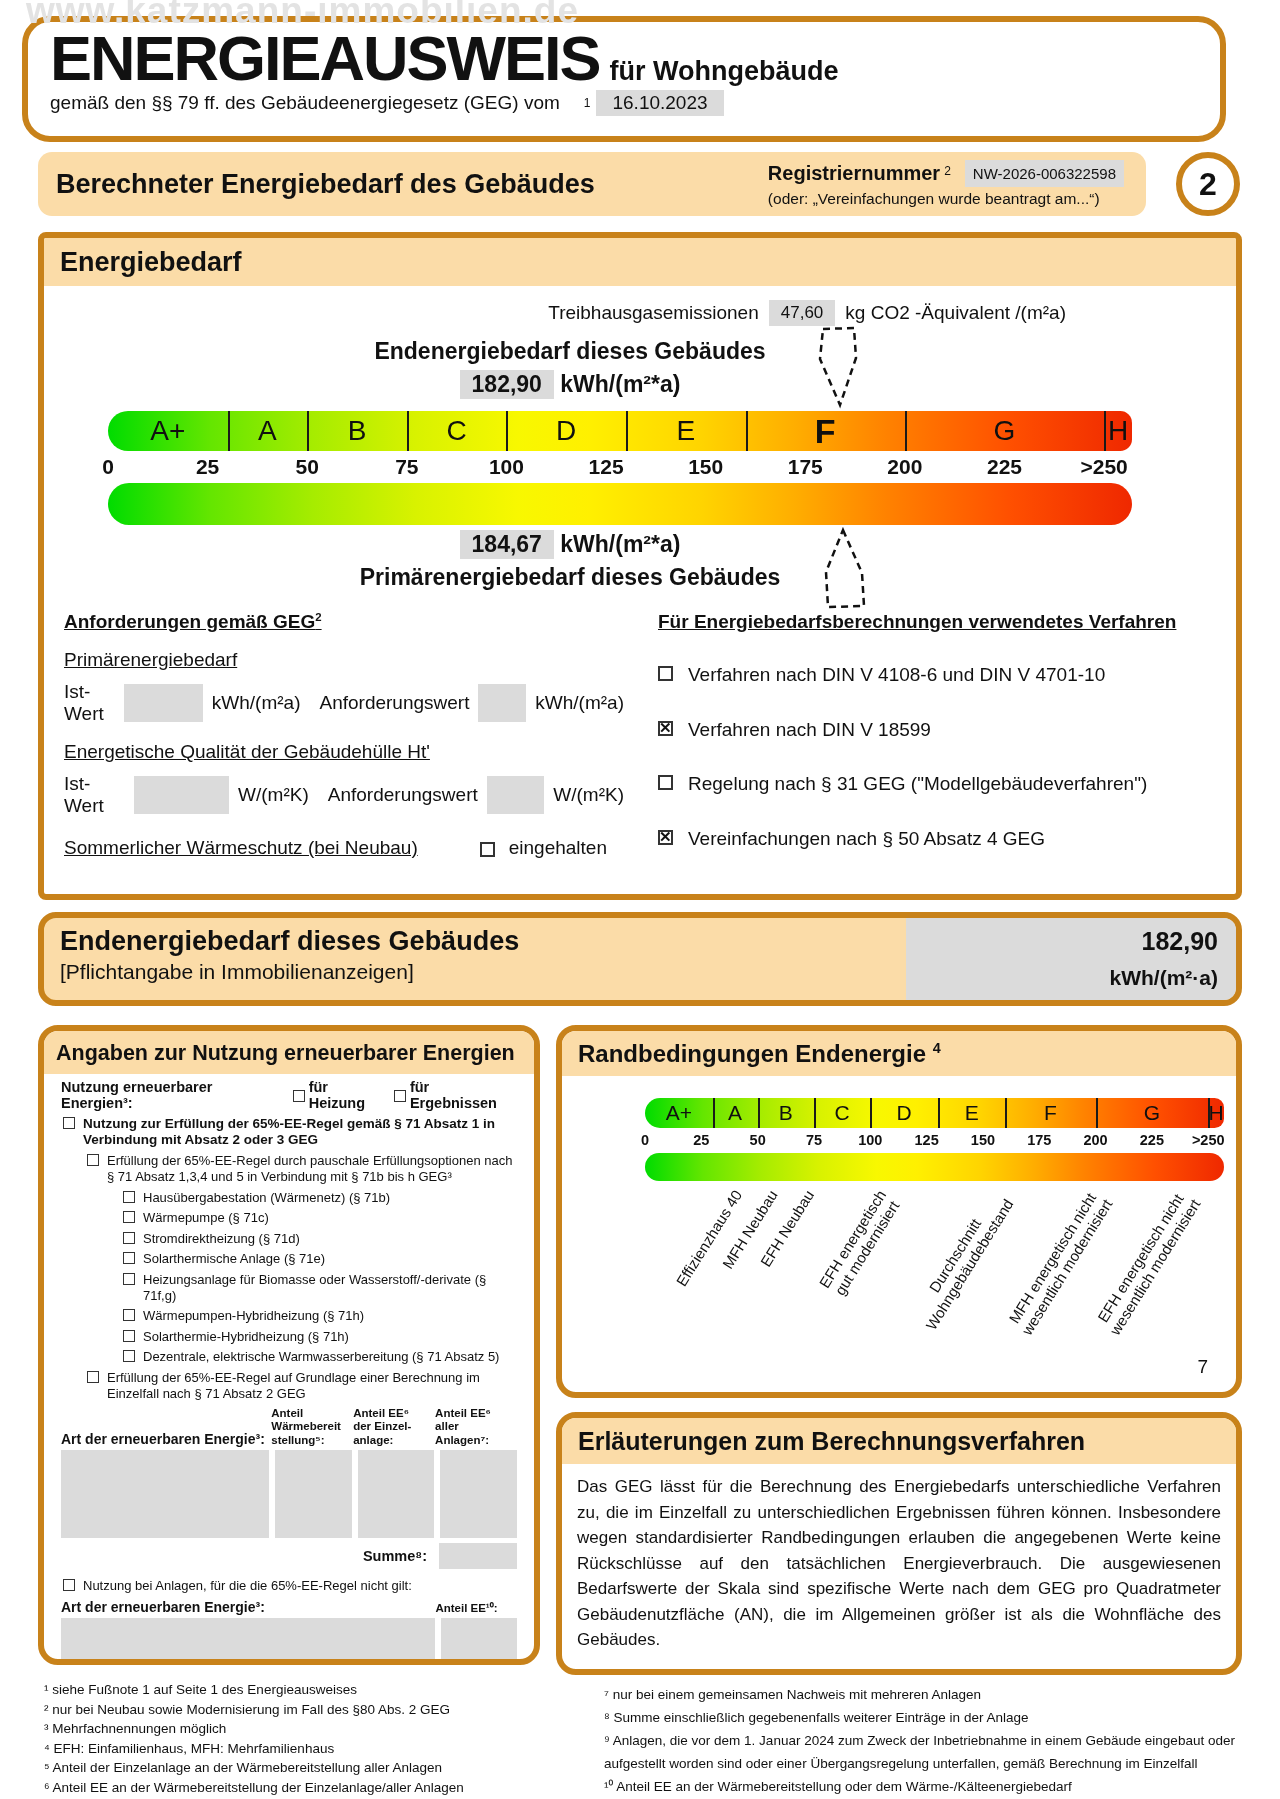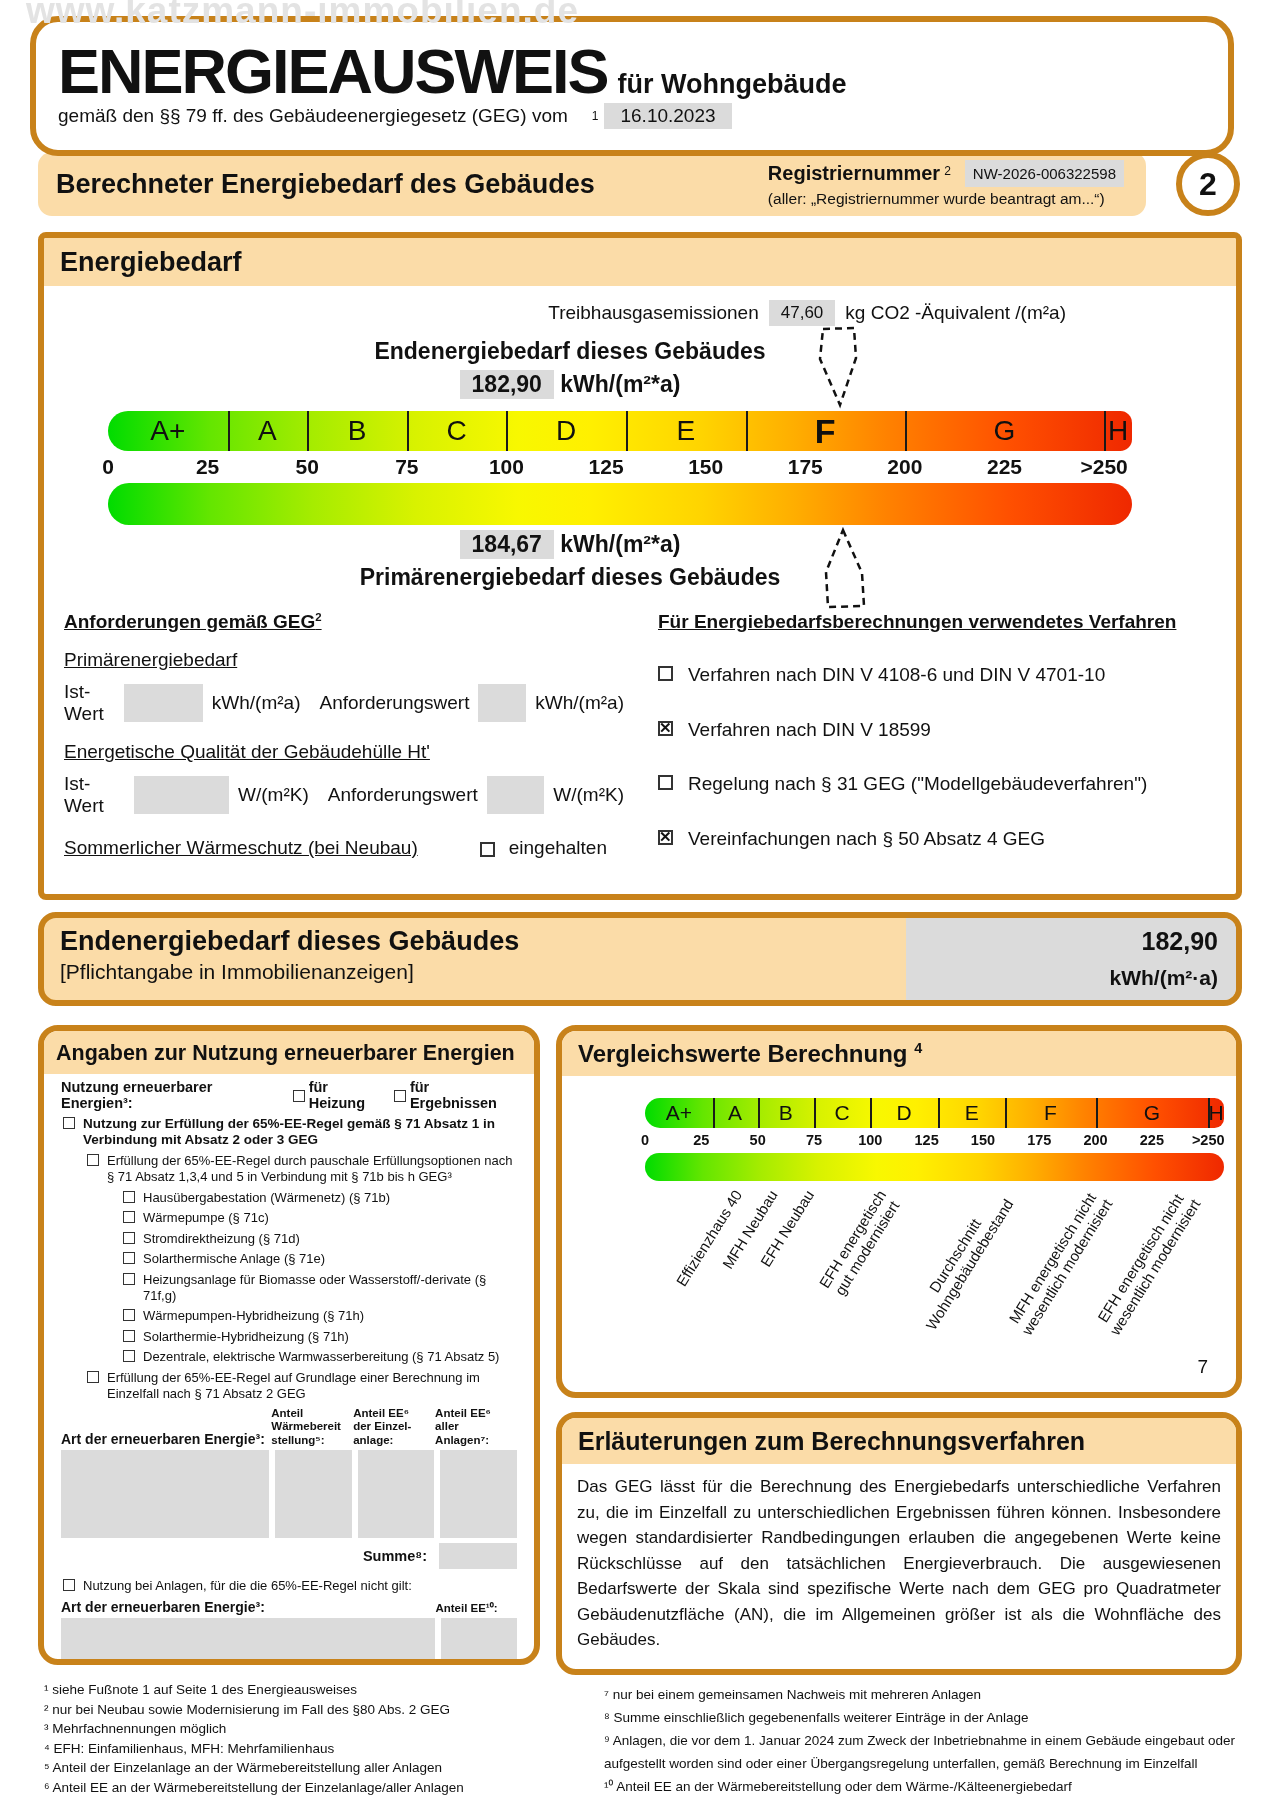--- a/index.html
+++ b/index.html
@@ -10,21 +10,21 @@
   }
   *{margin:0;padding:0;box-sizing:border-box}
   body{background:#fff;font-family:"Liberation Sans",sans-serif;color:#111;}
   .page{position:relative;width:1280px;height:1799px;background:#fff;overflow:hidden}
   .gbox{background:var(--vb);display:inline-block}
   sup{font-size:60%;}
 
   .watermark{position:absolute;left:26px;top:-10px;font-size:37px;font-weight:bold;color:#E3E3E3;z-index:5;letter-spacing:1px;white-space:nowrap}
 
   
-  .header-box{position:absolute;left:30px;top:16px;width:1204px;height:140px;border:6px solid var(--ob);border-radius:28px;background:#fff;z-index:2;padding:17px 22px}
+  .header-box{position:absolute;left:22px;top:16px;width:1204px;height:126px;border:6px solid var(--ob);border-radius:28px;background:#fff;z-index:2;padding:4px 22px}
   .main-title{font-size:63px;font-weight:bold;letter-spacing:-2px;line-height:1.02}
   .main-subtitle{font-size:27px;font-weight:bold;margin-left:10px}
   .law-row{font-size:19px;margin-top:0px;display:flex;align-items:center;gap:6px}
   .law-row sup{font-size:12px;margin-left:18px}
   .date-box{font-size:19px;padding:2px 16px;}
 
   
   .section-bar{position:absolute;left:38px;top:152px;width:1108px;height:64px;background:var(--hb);border-radius:14px;display:flex;align-items:center;padding:0 18px}
   .section-title{font-size:27px;font-weight:bold}
   .reg-block{margin-left:auto;padding-right:4px}
@@ -158,21 +158,21 @@
   </div>
 
   <div class="section-bar">
     <div class="section-title">Berechneter Energiebedarf des Gebäudes</div>
     <div class="reg-block">
       <div class="reg-line">
         <span class="reg-label">Registriernummer</span>
         <sup>2</sup>
         <span class="gbox reg-number">NW-2026-006322598</span>
       </div>
-      <div class="reg-alt">(aller: „Registriernummer wurde beantragt am...“)</div>
+      <div class="reg-alt">(oder: „Vereinfachungen wurde beantragt am...“)</div>
     </div>
   </div>
   <div class="page-badge">
       <span>2</span>
     </div>
 
   <div class="obox energie-box">
     <div class="obox-head">Energiebedarf</div>
     <div class="energie-body">
 
@@ -411,21 +411,21 @@
           <span class="sum-label">Summe⁸:</span>
           <div class="rt-cell sumcell"></div>
         </div>
       </div>
 
     </div>
   </div>
 
   <div class="obox cmp-box">
     <div class="obox-head">
-      <span>Vergleichswerte Berechnung</span>
+      <span>Randbedingungen Endenergie</span>
       <sup>4</sup>
     </div>
     <div class="cmp-body">
       <div class="scale-wrap small" id="cmp-scale">
         <div class="band-row">
             <div class="band-label" style="left: 0%; width: 11.6732%;">A+</div>
             <div class="band-label" style="left: 11.6732%; width: 7.7821%;">A</div>
             <div class="band-sep" style="left: 11.6732%;"></div>
             <div class="band-label" style="left: 19.4553%; width: 9.72763%;">B</div>
             <div class="band-sep" style="left: 19.4553%;"></div>

